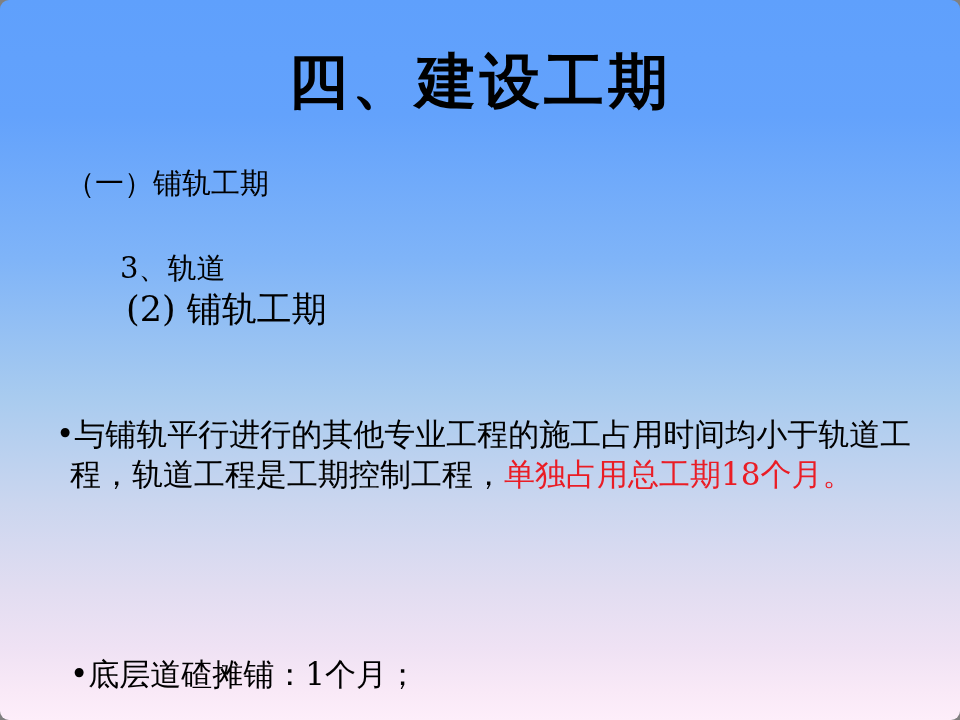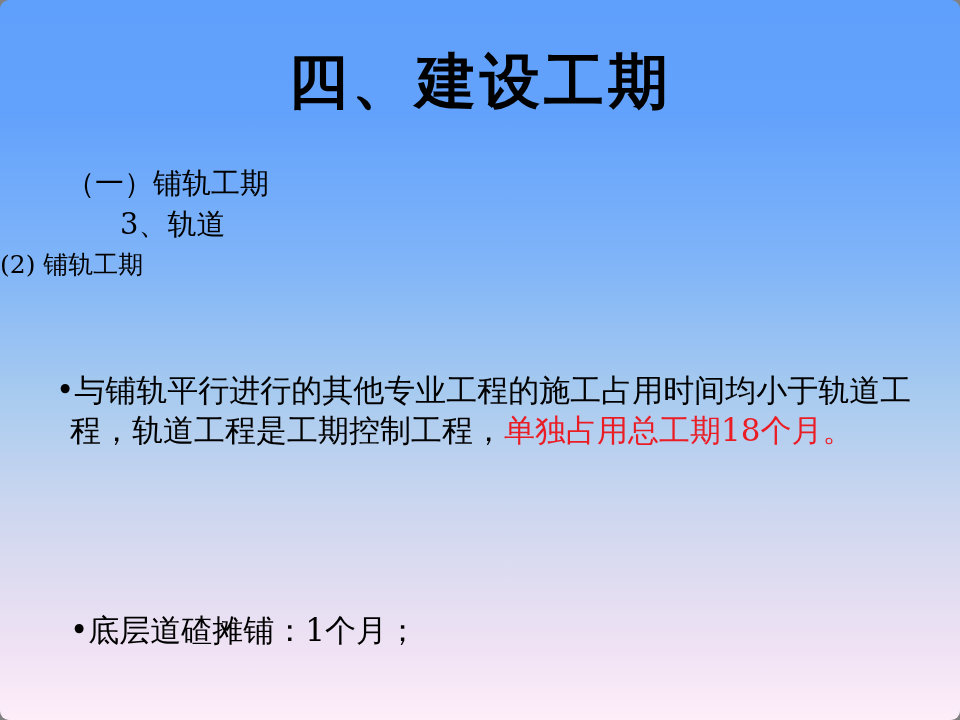--- a/index.html
+++ b/index.html
@@ -56,22 +56,22 @@
 
   .line {
     white-space: pre;
     font-size: 30px;
     line-height: 44px;
     color: #000000;
   }
 
   
   .heading-1 { padding-left: 66px; font-size: 29px; line-height: 42px; }
-  .heading-2 { padding-left: 120px; font-size: 29px; line-height: 40px; }
-  .heading-3 { font-size: 25px; line-height: 42px; }
+  .heading-2 { padding-left: 120px; font-size: 29px; line-height: 40px; margin-top: 44px; }
+  .heading-3 { padding-left: 126px; font-size: 35px; line-height: 42px; }
 
   
   .bullet-row {
     position: relative;
     padding-left: 56px;
     white-space: pre-wrap;
     font-size: 31px;
     line-height: 40px;
   }
   .bullet-row .bullet-text {

